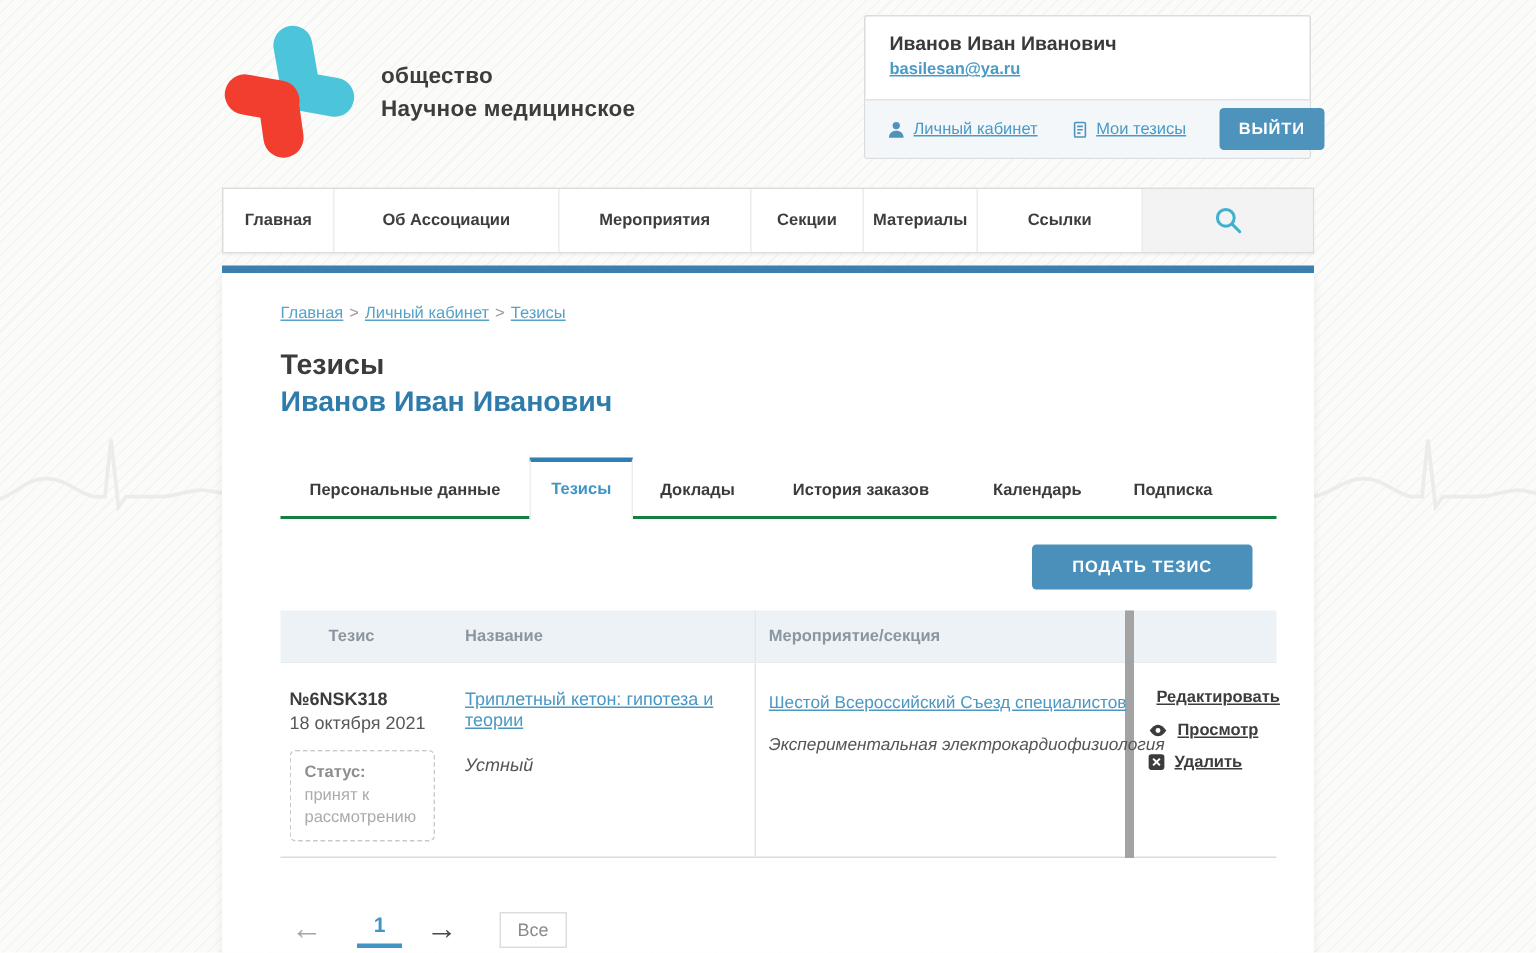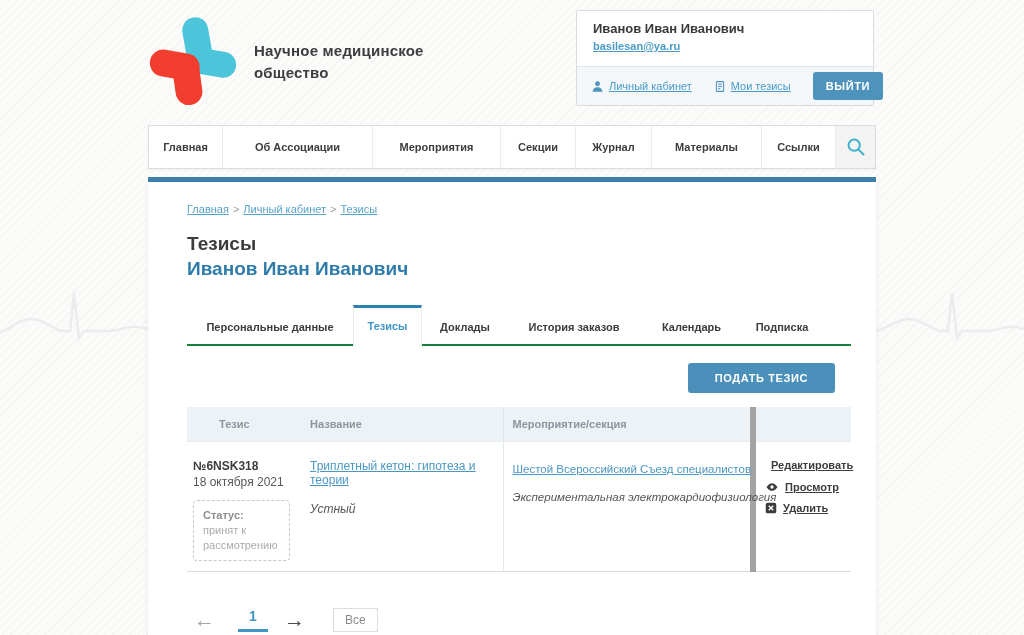--- a/index.html
+++ b/index.html
@@ -135,22 +135,22 @@
     <div class="logo-block">
       <svg class="logo-svg" viewBox="0 0 104 104">
         <g>
           <rect x="42" y="0" width="30" height="58" rx="15" fill="#4cc5da" transform="rotate(-10 57 29)"></rect>
           <rect x="46" y="38" width="56" height="30" rx="15" fill="#4cc5da" transform="rotate(10 74 53)"></rect>
           <rect x="2" y="40" width="58" height="31" rx="15.5" fill="#f23e2e" transform="rotate(10 31 55)"></rect>
           <rect x="30" y="44" width="31" height="58" rx="15.5" fill="#f23e2e" transform="rotate(-8 45 73)"></rect>
         </g>
       </svg>
       <div class="site-name">
+        <div>общество</div>
         <div>Научное медицинское</div>
-        <div>общество</div>
       </div>
     </div>
 
     <div class="user-box">
       <div class="user-top">
         <div class="user-name">Иванов Иван Иванович</div>
         <a class="user-email">basilesan@ya.ru</a>
       </div>
       <div class="user-bottom">
         <a class="user-link">
@@ -172,21 +172,20 @@
         <button class="logout-btn">ВЫЙТИ</button>
       </div>
     </div>
   </header>
 
   <nav class="main-nav">
     <div class="nav-item">Главная</div>
     <div class="nav-item">Об Ассоциации</div>
     <div class="nav-item">Мероприятия</div>
     <div class="nav-item">Секции</div>
-    <div class="nav-item">Журнал</div>
     <div class="nav-item">Материалы</div>
     <div class="nav-item">Ссылки</div>
     <div class="nav-item nav-search">
       <svg width="20" height="20" viewBox="0 0 20 20" fill="none" stroke="#3fb0d0" stroke-width="2" stroke-linecap="round">
         <circle cx="8.2" cy="8.2" r="5.6"></circle>
         <line x1="12.6" y1="12.6" x2="17.5" y2="17.5"></line>
       </svg>
     </div>
   </nav>
 

